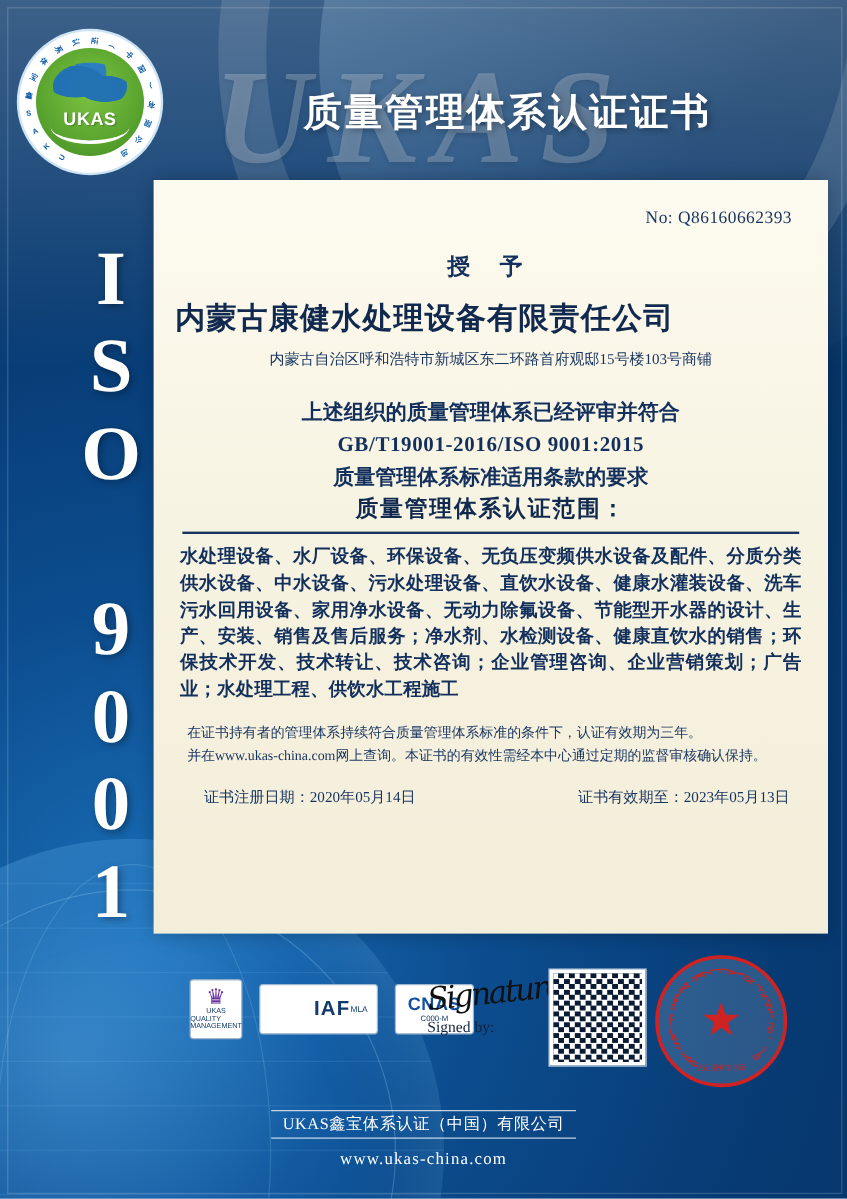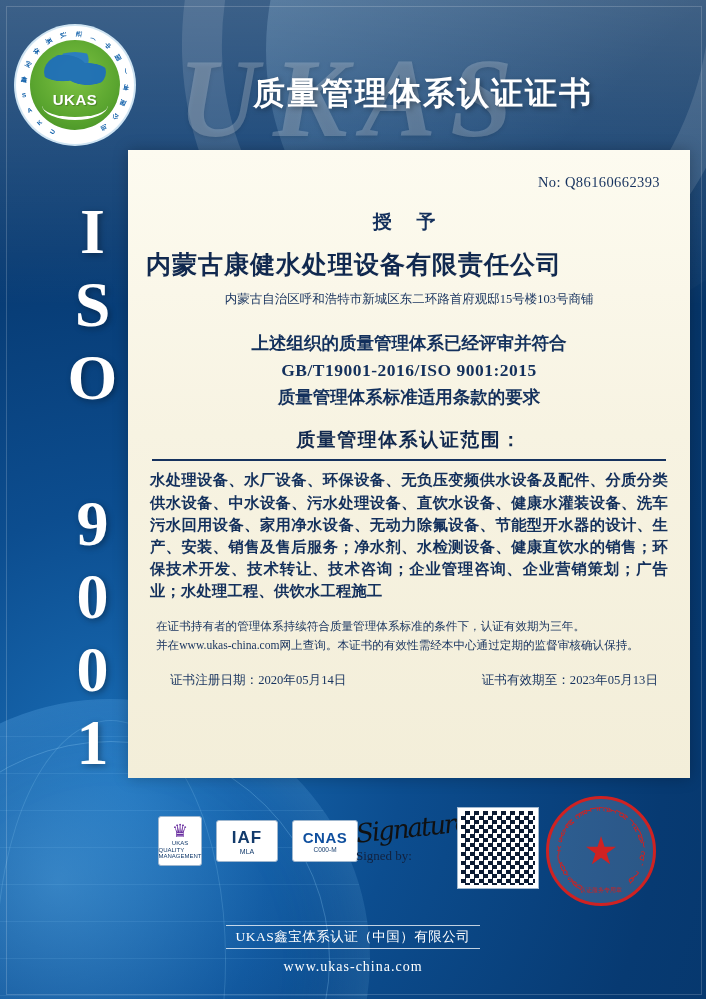--- a/index.html
+++ b/index.html
@@ -265,21 +265,20 @@
     color: #13305c;
   }
   .stmt .std {
     font-weight: bold;
     letter-spacing: 0.5px;
   }
   .scope-head {
     text-align: center;
     font-size: 19px;
     font-weight: bold;
-    margin-top: 16px;
     letter-spacing: 1.5px;
     color: #11294f;
   }
   .rule {
     height: 2px;
     background: #16325e;
     margin: 6px 6px 0 6px;
   }
   .scope-body {
     margin: 8px 4px 0 4px;
@@ -339,22 +338,23 @@
     padding: 2px;
     box-sizing: border-box;
   }
   .mark-ukas .crown {
     font-size: 18px;
     color: #6a2fa0;
     line-height: 1;
   }
   .mark-iaf {
     width: 60px; height: 40px;
-    flex-direction: column;
+    flex-direction: row;
     font-size: 7px;
+    padding-left: 37px;
   }
   .mark-iaf b {
     font-size: 17px;
     letter-spacing: 1px;
   }
   .mark-cnas {
     width: 64px; height: 40px;
     flex-direction: column;
     font-size: 6.5px;
   }

